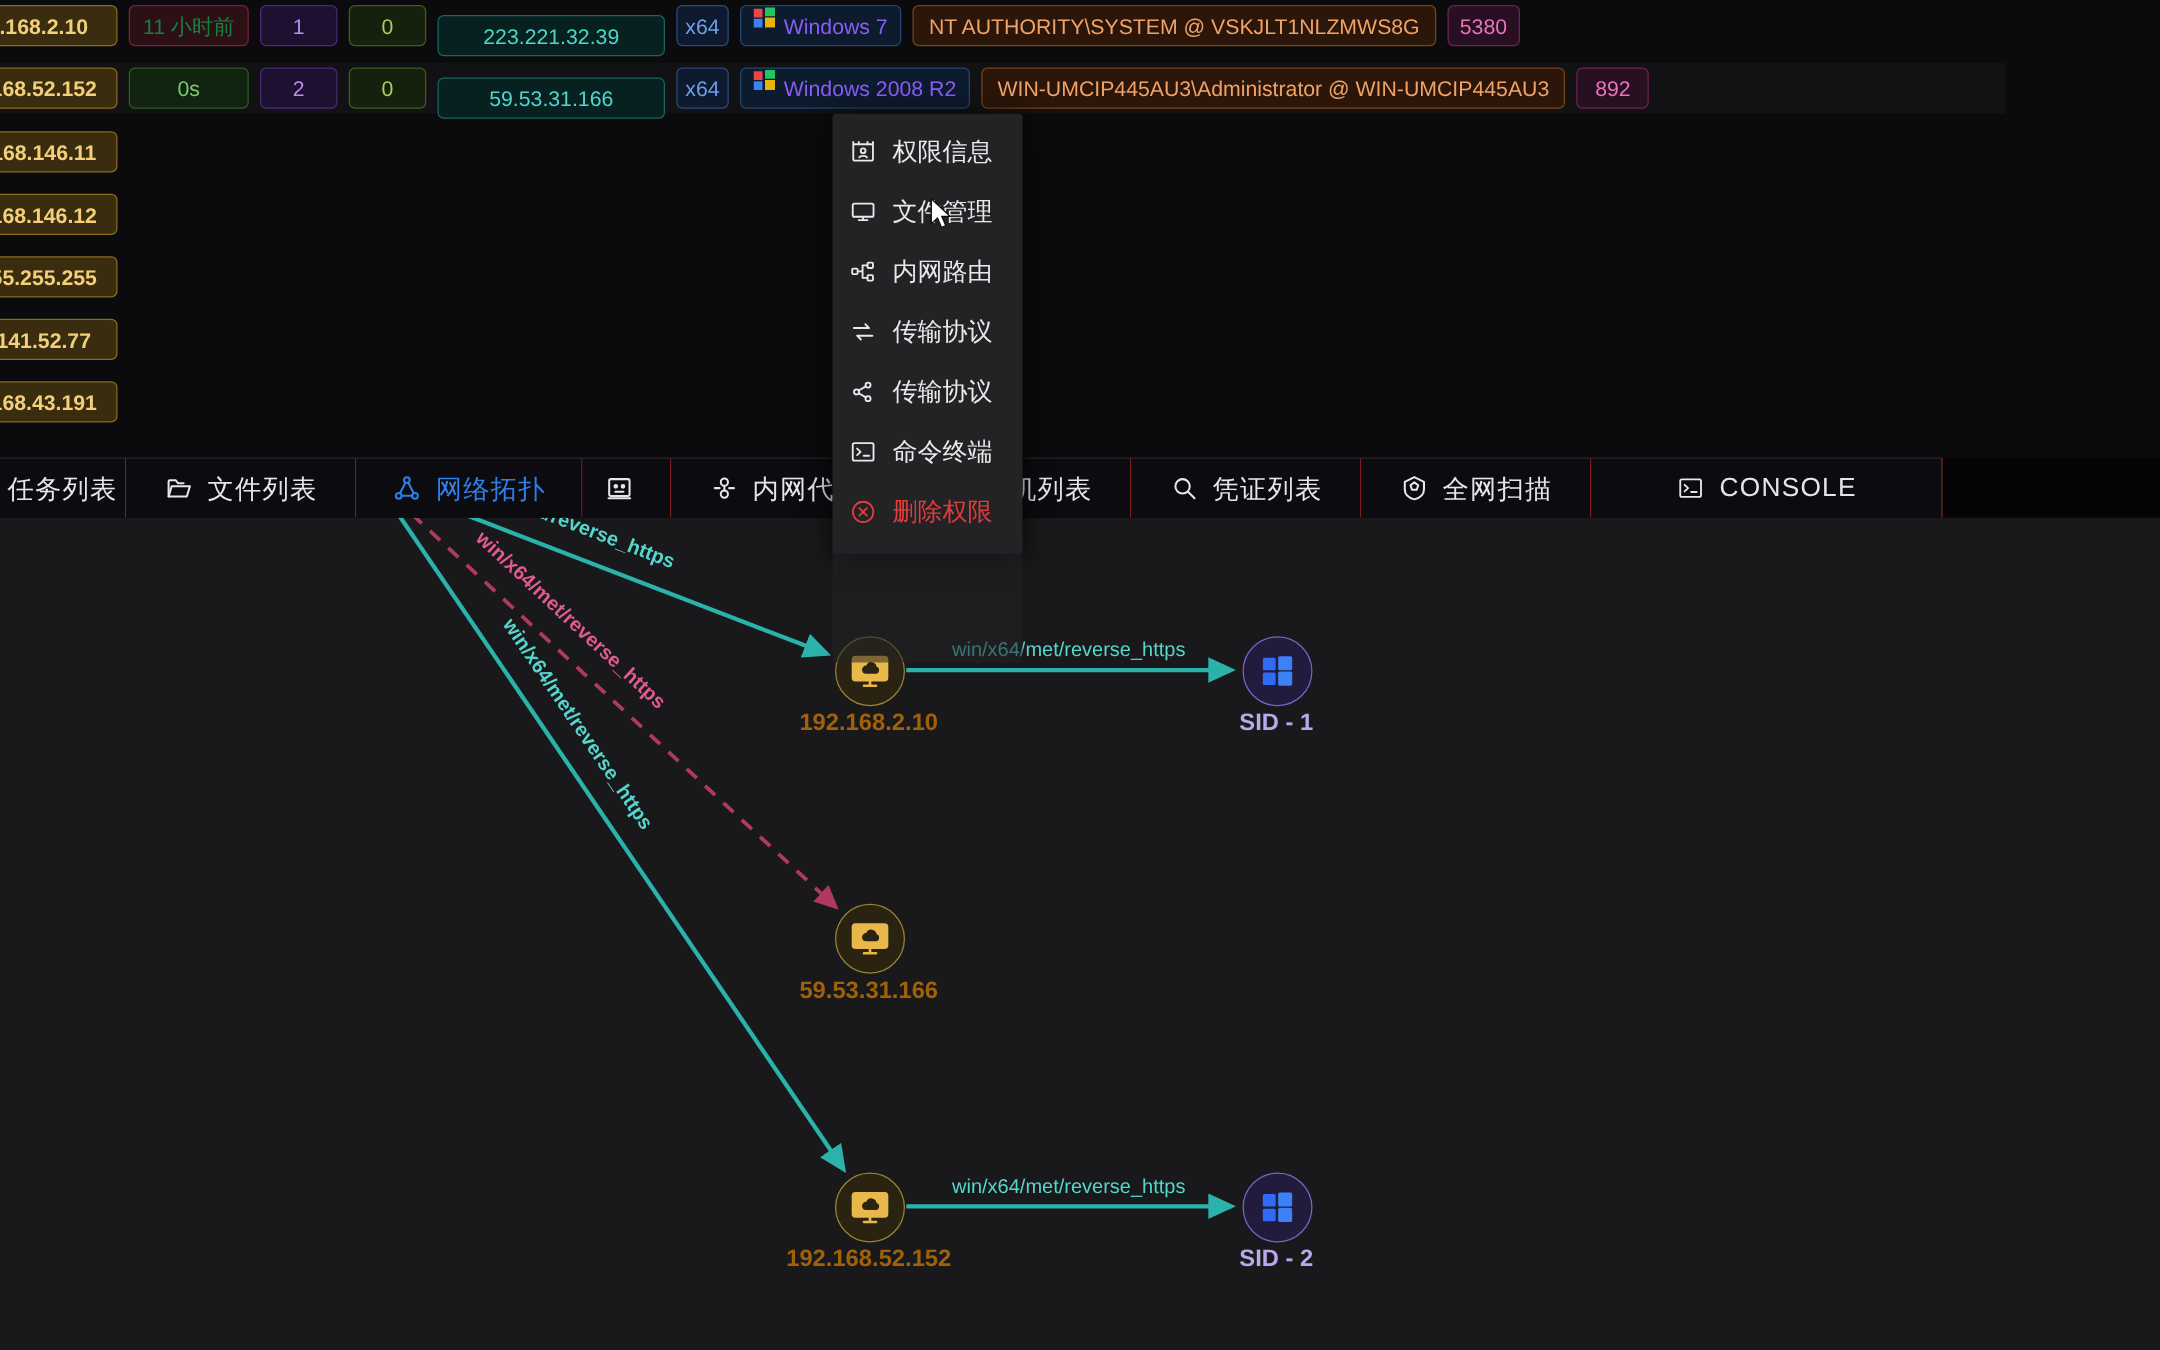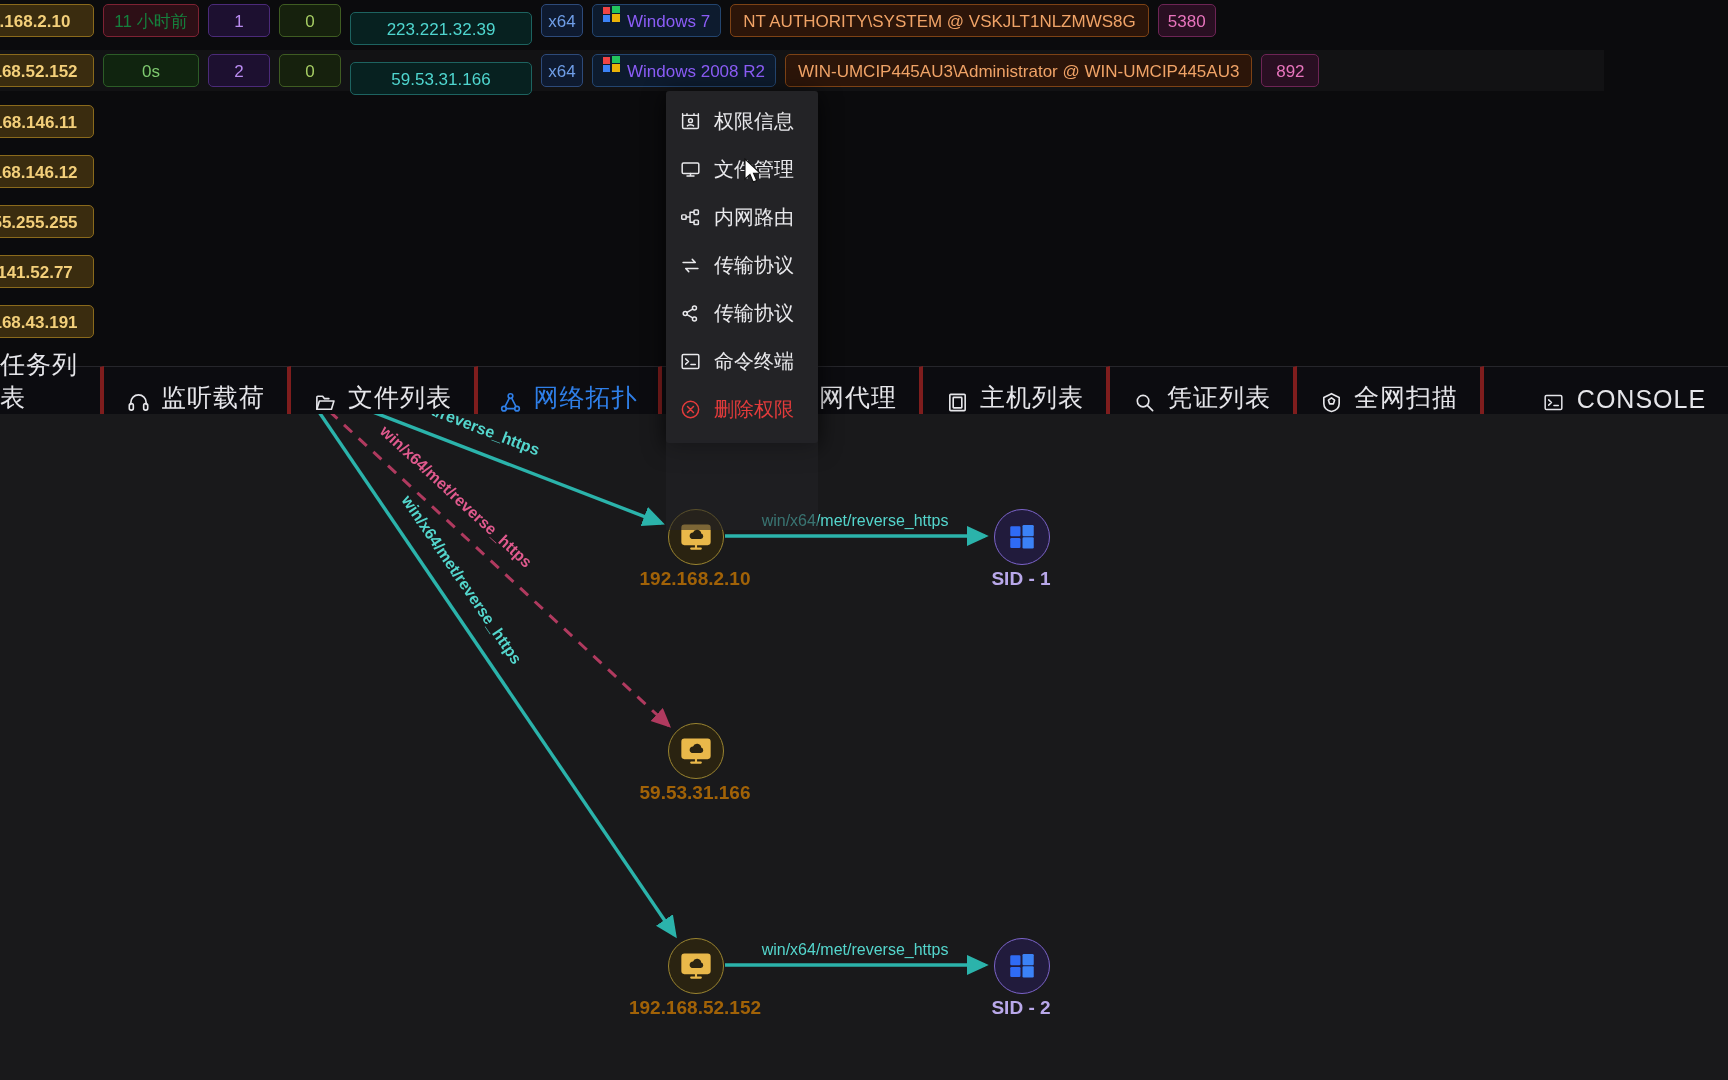--- a/index.html
+++ b/index.html
@@ -34,23 +34,23 @@
   .winlogo i{position:absolute;display:block;background:#3b82f6;}
   .winlogo i:nth-child(1){left:0;top:2px;width:7px;height:7px;background:#ef4444;}
   .winlogo i:nth-child(2){left:9px;top:1px;width:8px;height:7px;background:#22c55e;}
   .winlogo i:nth-child(3){left:0;top:10px;width:7px;height:7px;background:#3b82f6;}
   .winlogo i:nth-child(4){left:9px;top:9px;width:8px;height:8px;background:#eab308;}
   .iponly{position:absolute;left:0;height:41px;display:flex;align-items:center;}
 
   
   #toolbar{position:absolute;left:0;top:366px;width:1728px;height:48px;
     background:#050507;display:flex;align-items:stretch;z-index:40;}
-  .tbtn{flex:0 0 auto;display:flex;align-items:flex-end;justify-content:center;gap:11px;
-    border-right:4px solid #7f1d1d;border-top:1px solid #26262b;
-    font-size:25px;color:#e6e6ea;letter-spacing:1px;background:#0c0c10;}
+  .tbtn{flex:0 0 auto;display:flex;align-items:center;justify-content:center;gap:11px;
+    border-right:1px solid #7f1d1d;border-top:1px solid #26262b;
+    font-size:21px;color:#e6e6ea;letter-spacing:1px;background:#0c0c10;}
   .tbtn.active{color:#2f7fe8;background:#0c0c10;}
   .tbtn svg{display:block}
   .tb-ico{width:24px;height:24px;display:flex;align-items:center;justify-content:center;}
 
   
   #topology{position:absolute;left:0;top:414px;width:1728px;height:666px;background:#19191b;overflow:hidden;}
   #topo-svg{position:absolute;left:0;top:0;}
   .node{position:absolute;width:0;height:0;}
   .node-circle{position:absolute;left:-27px;top:-27px;width:54px;height:54px;border-radius:50%;
     display:flex;align-items:center;justify-content:center;}
@@ -136,30 +136,20 @@
       </div>
       <div class="iponly" style="top: 301px;">
         <div class="cell c-ip">168.43.191</div>
       </div>
     </div>
 </div>
 
 <div id="toolbar">
     <div class="tbtn" style="width: 100px;">
       <span>任务列表</span>
-    </div>
-    <div class="tbtn" style="width: 183px;">
-      <span class="tb-ico">
-        <svg width="23" height="23" viewBox="0 0 24 24" fill="none" stroke="currentColor" stroke-width="1.7" stroke-linecap="round" stroke-linejoin="round">
-          <path d="M4 14v-2a8 8 0 0 1 16 0v2"></path>
-          <rect x="2.4" y="13" width="4.2" height="7" rx="2"></rect>
-          <rect x="17.4" y="13" width="4.2" height="7" rx="2"></rect>
-        </svg>
-      </span>
-      <span>监听载荷</span>
     </div>
     <div class="tbtn" style="width: 183px;">
       <span class="tb-ico">
         <svg width="23" height="23" viewBox="0 0 24 24" fill="none" stroke="currentColor" stroke-width="1.7" stroke-linecap="round" stroke-linejoin="round">
           <path d="M3 19V6.5a1 1 0 0 1 1-1h5l2 2.5h4.5"></path>
           <path d="M3 19h15.2l2.6-8.6H5.6z"></path>
         </svg>
       </span>
       <span>文件列表</span>
     </div>

